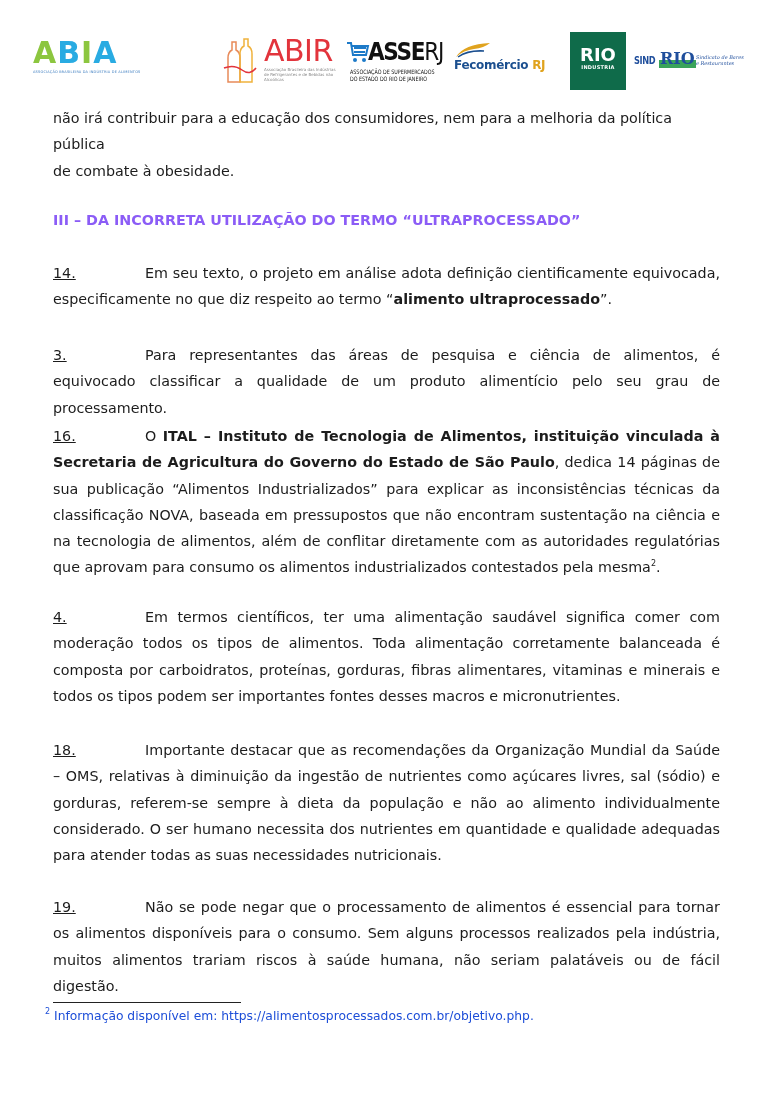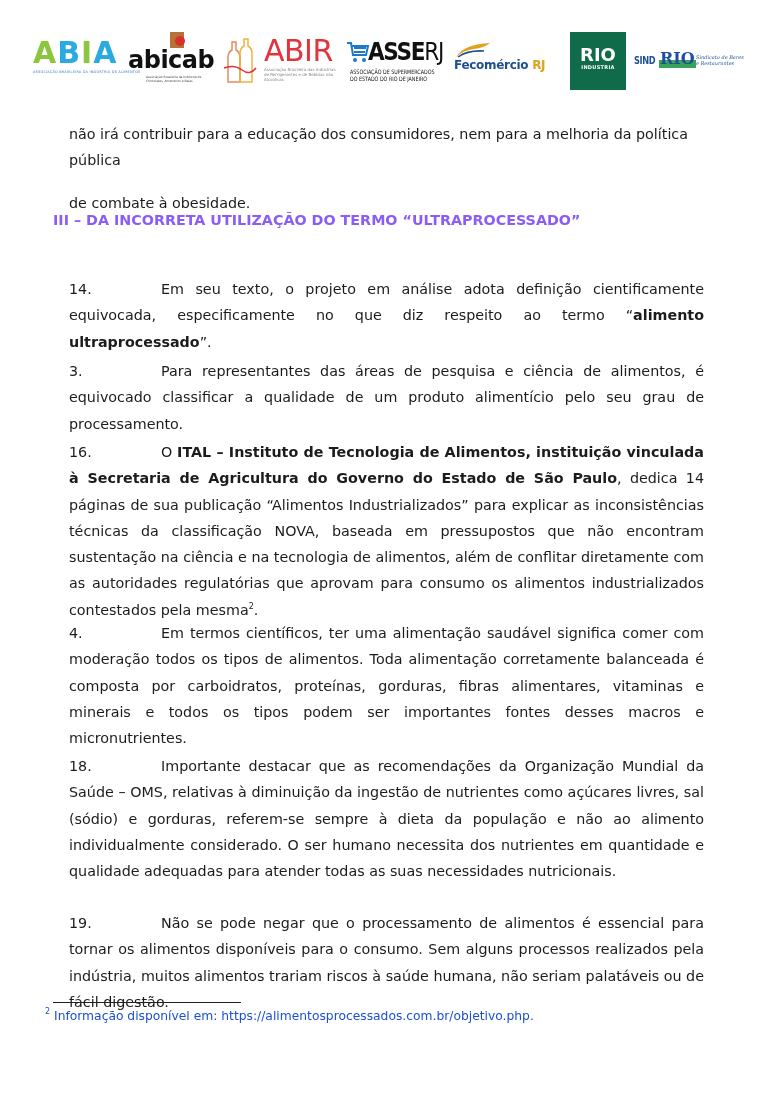--- a/index.html
+++ b/index.html
@@ -40,40 +40,35 @@
   .rioind { left: 570px; top: 2px; width: 56px; height: 58px; background: #0f6b4a; color: #fff; text-align: center; }
   .rioind .word { font-size: 18px; font-weight: bold; margin-top: 14px; line-height: 18px; }
   .rioind .sub { font-size: 5px; font-weight: bold; letter-spacing: 0.3px; }
   
   .sindrio { left: 634px; top: 20px; width: 112px; height: 24px; }
   .sindrio .sind { position: absolute; left: 0; top: 4px; font-size: 11px; font-weight: bold; color: #1f4e9c; transform: scaleX(0.75); transform-origin: left; letter-spacing: -0.5px; }
   .sindrio .rio { position: absolute; left: 25px; top: 0; font-family: "DejaVu Serif", serif; font-size: 16px; font-weight: bold; color: #1f4e9c; background: linear-gradient(#fff 55%, #3aa35a 55%); padding: 0 1px; line-height: 18px; }
   .sindrio .sub { position: absolute; left: 62px; top: 4px; font-family: "DejaVu Serif", serif; font-style: italic; font-size: 5px; line-height: 6px; color: #1f4e9c; width: 52px; }
 
   .page-text { position: absolute; left: 53px; width: 667px; font-size: 14.3px; line-height: 26.3px; text-align: justify; color: #1c1c1c; }
-  .page-text p { margin: 16px; }
-  .num { display: inline-block; width: 92px; }
+  .page-text p { margin: 0; }
+  .num { display: inline-block; width: 92px; text-decoration: underline; }
   b { font-weight: bold; }
   .heading { position: absolute; left: 53px; top: 212px; font-size: 14.3px; font-weight: bold; color: #8b5cf6; }
   .footnote-rule { position: absolute; left: 53px; top: 1002px; width: 188px; border-top: 1px solid #222; }
   .footnote { position: absolute; left: 45px; top: 1009px; font-size: 12.3px; color: #1d4ed8; }
   sup { font-size: 8px; vertical-align: 6px; line-height: 0; }
 </style>
 </head>
 <body>
 
 <div class="logos">
   <div class="logo abia">
     <div class="word"><span class="g">A</span><span class="b">B</span><span class="g">I</span><span class="b">A</span></div>
     <div class="sub">ASSOCIAÇÃO BRASILEIRA DA INDÚSTRIA DE ALIMENTOS</div>
-  </div>
-  <div class="logo abicab">
-    <div class="mark"></div>
-    <div class="word">abicab</div>
-    <div class="sub">Associação Brasileira da Indústria de Chocolates, Amendoim e Balas</div>
   </div>
   <div class="logo asserj">
     <svg class="cart" viewBox="0 0 24 24">
       <path d="M1 3 H5 L7 15 H20 L22 6 H6" fill="none" stroke="#1d7ac8" stroke-width="2"></path>
       <rect x="8" y="7" width="12" height="2" fill="#1d7ac8"></rect>
         <rect x="8" y="11" width="11" height="2" fill="#1d7ac8"></rect>
       <circle cx="9" cy="20" r="2" fill="#1d7ac8"></circle>
         <circle cx="18" cy="20" r="2" fill="#1d7ac8"></circle>
     </svg>
     <div class="word"><span>ASSE</span><span class="thin">RJ</span></div>

